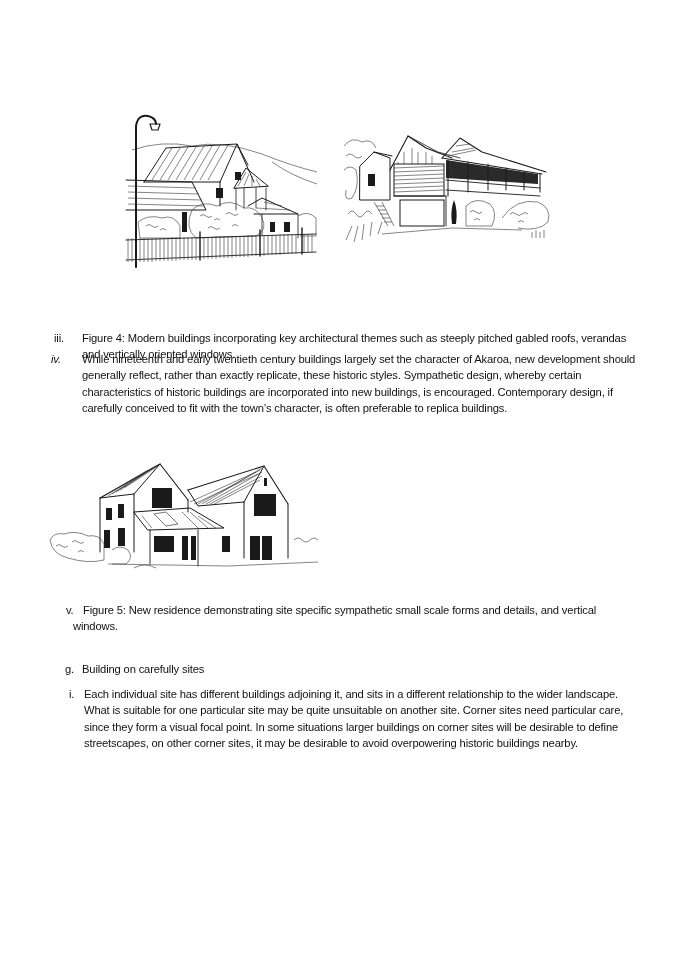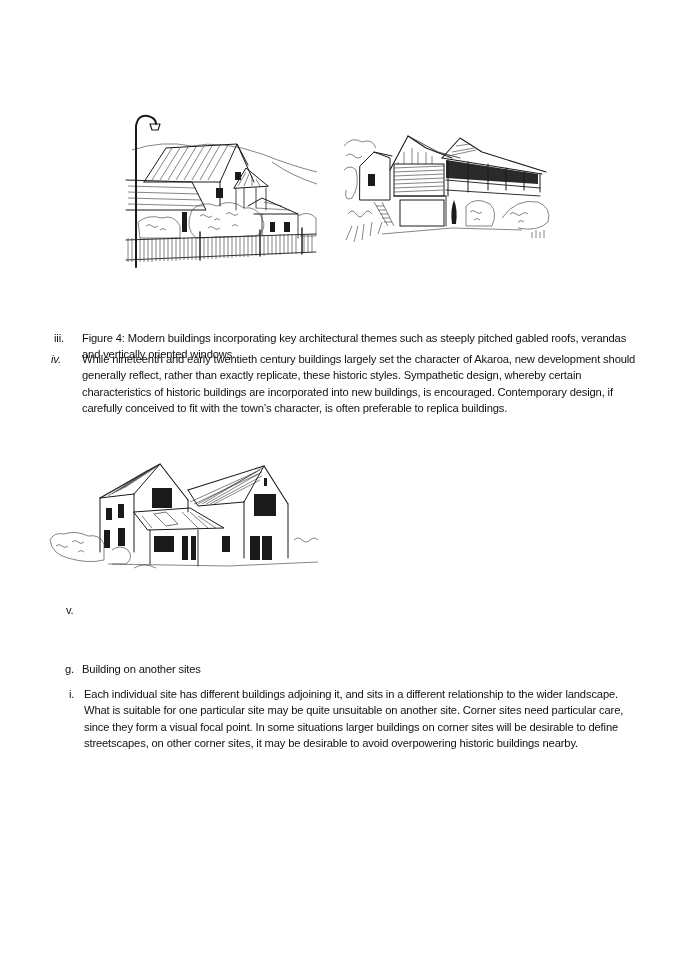--- a/index.html
+++ b/index.html
@@ -279,25 +279,26 @@
         <path d="M64 90 Q72 84 80 90 Q86 98 78 104 L64 104"></path>
         <path d="M246 80 q4 -4 8 0 q4 4 8 0 q4 -4 8 0"></path>
         <path d="M86 108 Q96 102 108 108"></path>
       </g>
       <path class="ink-thin" d="M60 104 L180 106 L270 102"></path>
     </svg>
   </div>
 
   <div class="para" style="left:0; top:602px; width:675px; height:34px;">
     <span class="marker" style="left:66px; top:0;">v.</span>
+    <span class="body-text" style="left:73px; top:0; width:560px; text-indent:10px;">Figure 5: New residence demonstrating site specific sympathetic small scale forms and details, and vertical windows.</span>
   </div>
 
   <div class="para" style="left:0; top:661px; width:675px; height:18px;">
     <span class="marker" style="left:65px; top:0;">g.</span>
-    <span class="body-text" style="left:82px; top:0;">Building on another sites</span>
+    <span class="body-text" style="left:82px; top:0;">Building on carefully sites</span>
   </div>
 
   <div class="para" style="left:0; top:686px; width:675px; height:84px;">
     <span class="marker" style="left:69px; top:0;">i.</span>
     <span class="body-text" style="left:84px; top:0; width:558px;">Each individual site has different buildings adjoining it, and sits in a different relationship to the wider landscape. What is suitable for one particular site may be quite unsuitable on another site. Corner sites need particular care, since they form a visual focal point. In some situations larger buildings on corner sites will be desirable to define streetscapes, on other corner sites, it may be desirable to avoid overpowering historic buildings nearby.</span>
   </div>
 
 </div>
 
 </body></html>

